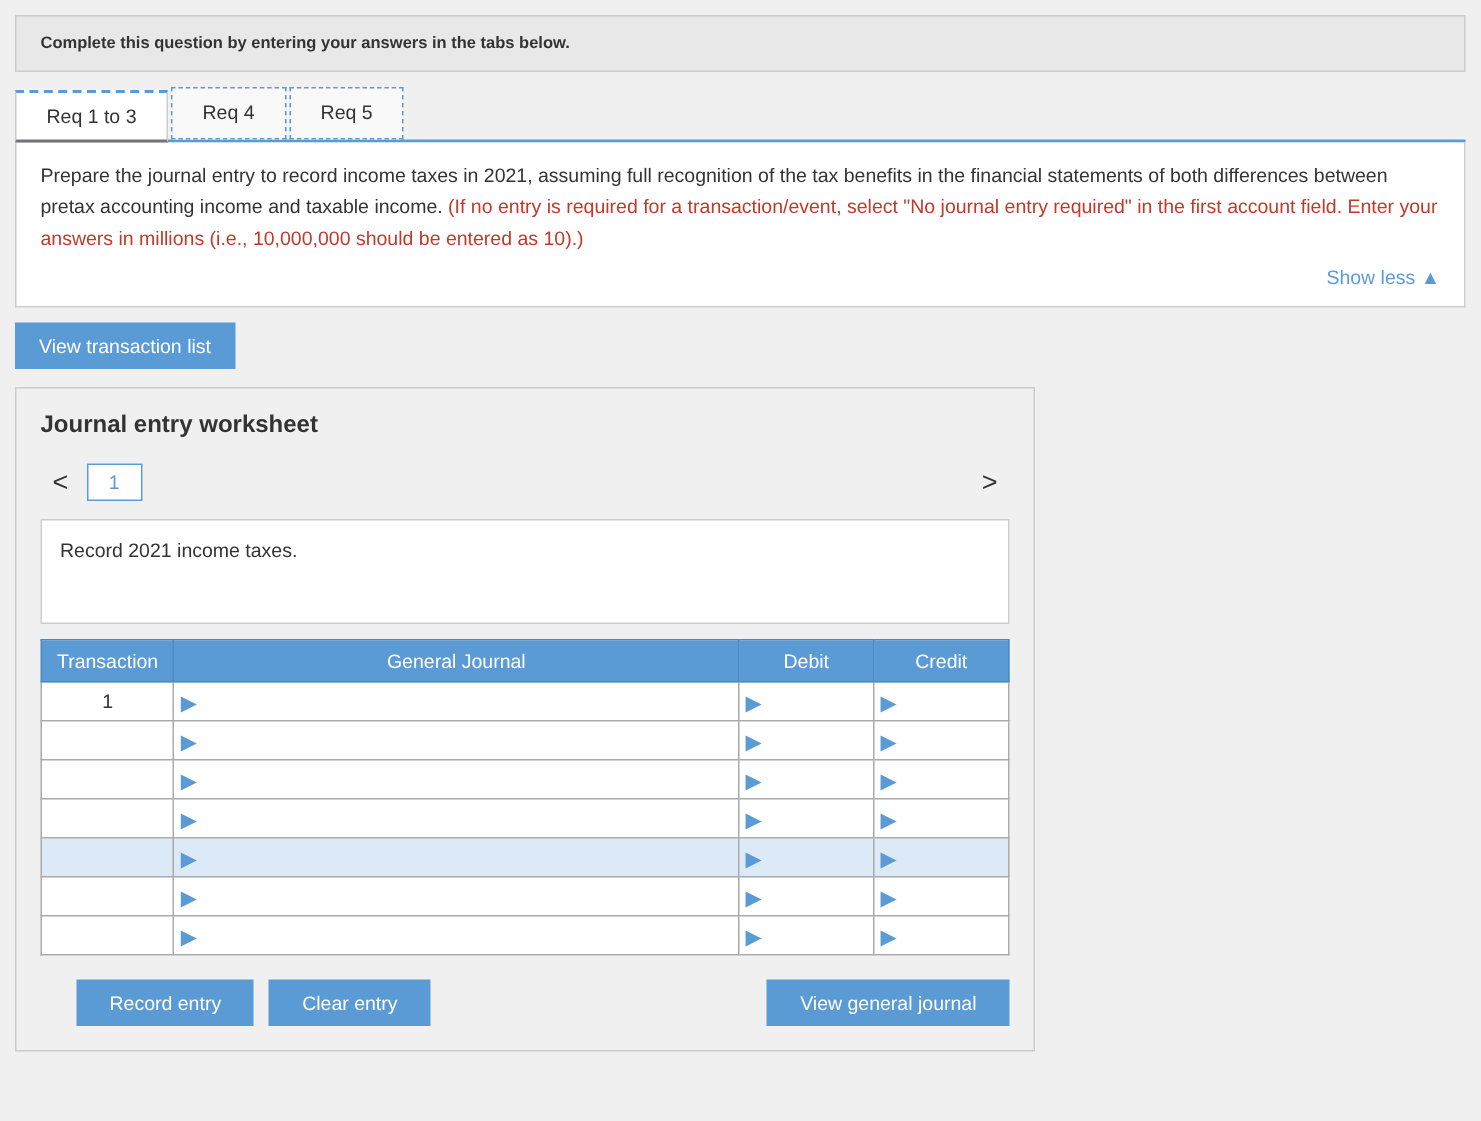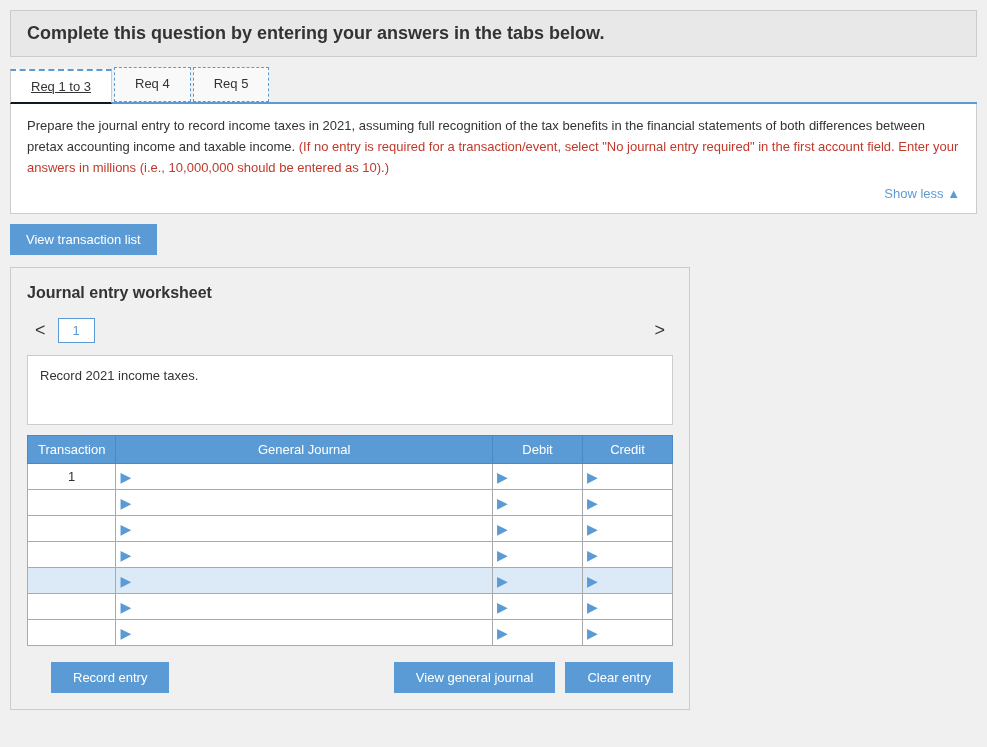--- a/index.html
+++ b/index.html
@@ -15,46 +15,45 @@
       background: #f0f0f0;
       min-height: 747px;
       padding: 10px;
     }
     .instruction-banner {
       background: #e8e8e8;
       border: 1px solid #ccc;
       padding: 12px 16px;
       margin-bottom: 10px;
       font-weight: bold;
-      font-size: 18px;
+      font-size: 11px;
     }
     .tabs-row {
       display: flex;
       border-bottom: 2px solid #5b9bd5;
       margin-bottom: 0;
       background: #f0f0f0;
     }
     .tab {
       padding: 8px 20px;
       cursor: pointer;
       border: 1px solid #ccc;
       background: #f9f9f9;
       margin-right: 2px;
       font-size: 13px;
       color: #333;
     }
     .tab.active {
       background: #fff;
-      border-bottom: 2px solid #0f172a;
+      border-bottom: 2px solid #737373;
       border-top: 2px dashed #5b9bd5;
       color: #333;
       font-weight: normal;
       position: relative;
       top: 2px;
-      text-decoration: underline;
     }
     .tab:not(.active) {
       border: 1px dashed #5b9bd5;
       background: #f9f9f9;
     }
     .content-area {
       background: #fff;
       border: 1px solid #ccc;
       border-top: none;
       padding: 12px 16px;
@@ -451,21 +450,21 @@
               </div>
             </td>
           </tr>
         </tbody>
     </table>
 
     <div class="actions-row">
       <button class="action-btn">
         <span>Record entry</span>
       </button>
+      <button class="action-btn">
+        <span>Clear entry</span>
+      </button>
       <button class="action-btn action-btn-right">
         <span>View general journal</span>
       </button>
-      <button class="action-btn">
-        <span>Clear entry</span>
-      </button>
     </div>
   </div>
 </div>
 
 </body></html>

